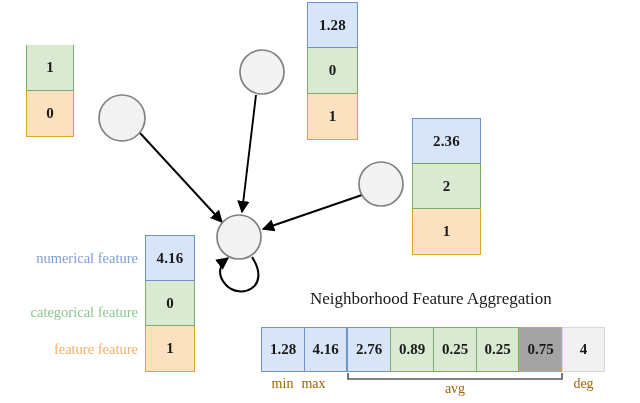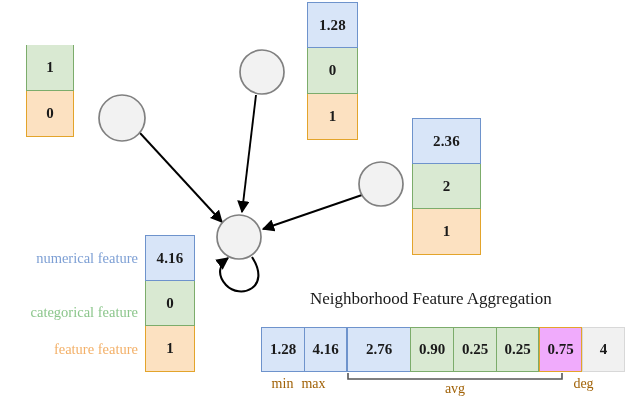--- a/index.html
+++ b/index.html
@@ -41,21 +41,21 @@
   }
 
   .aggrow{position:absolute;display:flex;}
   .aggcell{
     box-sizing:border-box;
     display:flex;align-items:center;justify-content:center;
     font-size:15px;font-weight:700;color:#1a1a1a;
   }
   .a-blue{background:#d8e5f8;border:1.2px solid #6e93cc;border-right:none;}
   .a-green{background:#d9e9d2;border:1.2px solid #7cac6b;border-right:none;}
-  .a-orange{background:#f0abfc;border:1.2px solid #e3a42b;border-right:none;}
+  .a-orange{background:#a3a3a3;border:1.2px solid #e3a42b;border-right:none;}
   .a-gray{background:#f1f1f1;border:1.2px solid #d8d8d8;}
   .aggcell.lastblue{border-right:1.2px solid #6e93cc;}
   .aggcell.lastgreen{border-right:1.2px solid #7cac6b;}
   .aggcell.lastorange{border-right:1.2px solid #e3a42b;}
 
   .agg-sub{
     position:absolute;
     font-size:14px;color:#a16207;
     text-align:center;white-space:nowrap;
   }
@@ -114,22 +114,22 @@
 
   <div class="legend-label lg-num" style="left:0px;top:250px;width:138px;">numerical feature</div>
   <div class="legend-label lg-cat" style="left:0px;top:296px;width:138px;margin-top:8px;">categorical feature</div>
   <div class="legend-label lg-bin" style="left:0px;top:341px;width:138px;">feature feature</div>
 
   <div class="agg-title" style="left:310px;top:289px;">Neighborhood Feature Aggregation</div>
 
   <div class="aggrow" style="left:261px;top:327px;height:45px;">
     <div class="aggcell a-blue" style="width:43px;height:45px;">1.28</div>
     <div class="aggcell a-blue lastblue" style="width:43px;height:45px;">4.16</div>
-    <div class="aggcell a-blue" style="width:63px;height:45px;">2.76</div>
-    <div class="aggcell a-green" style="width:43px;height:45px;">0.90</div>
+    <div class="aggcell a-blue" style="width:43px;height:45px;">2.76</div>
+    <div class="aggcell a-green" style="width:43px;height:45px;">0.89</div>
     <div class="aggcell a-green" style="width:43px;height:45px;">0.25</div>
     <div class="aggcell a-green lastgreen" style="width:43px;height:45px;">0.25</div>
     <div class="aggcell a-orange lastorange" style="width:43px;height:45px;">0.75</div>
     <div class="aggcell a-gray" style="width:43px;height:45px;">4</div>
   </div>
 
   <svg class="edges" viewBox="0 0 640 403">
     <path d="M 348 373 L 348 379 L 562 379 L 562 373" fill="none" stroke="#555" stroke-width="1.6"></path>
   </svg>
 

